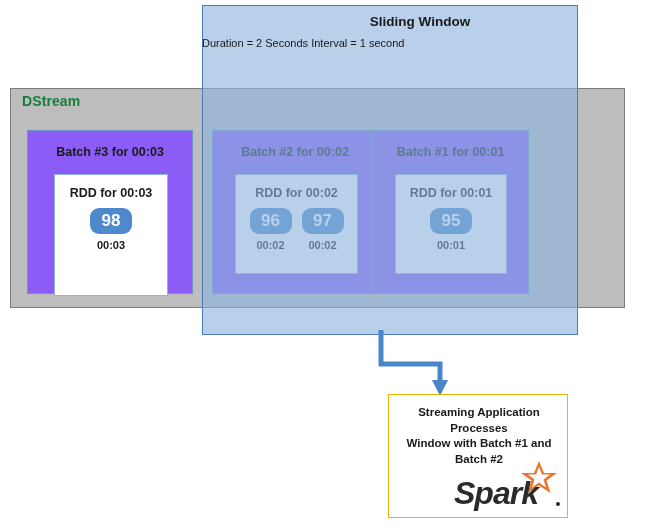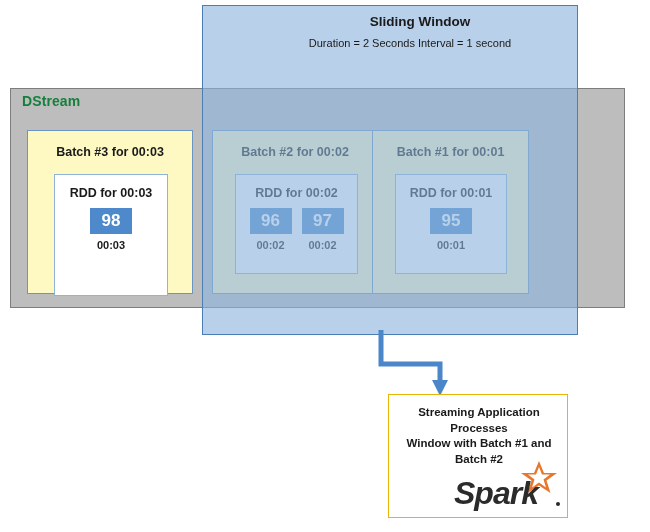--- a/index.html
+++ b/index.html
@@ -61,32 +61,32 @@
     text-align: center;
     font-size: 13.5px;
     font-weight: bold;
     color: #1a1a1a;
   }
   #sw-sub {
     position: absolute;
     left: 202px;
     top: 36px;
     width: 416px;
-    text-align: center;
+    text-align: left;
     font-size: 11px;
     line-height: 15px;
     color: #1a1a1a;
   }
 
   
   .batch-box {
     position: absolute;
     top: 130px;
     height: 164px;
-    background: #fef9c3;
+    background: #8b5cf6;
     border: 1px solid #6b96c4;
     box-sizing: border-box;
   }
   #batch-3 { left: 27px;  width: 166px; }
   #batch-2 { left: 212px; width: 166px; }
   #batch-1 { left: 372px; width: 157px; }
 
   .batch-label {
     position: absolute;
     top: 14px;
@@ -138,20 +138,21 @@
     width: 42px;
     height: 26px;
     background: #4e8acb;
     color: #ffffff;
     font-size: 17px;
     font-weight: bold;
     display: flex;
     align-items: center;
     justify-content: center;
     box-sizing: border-box;
+    border-radius: 9px;
   }
   .cell-time {
     margin-top: 5px;
     font-size: 11px;
     font-weight: bold;
     color: #1a1a1a;
   }
 
   
   #arrow-svg {

